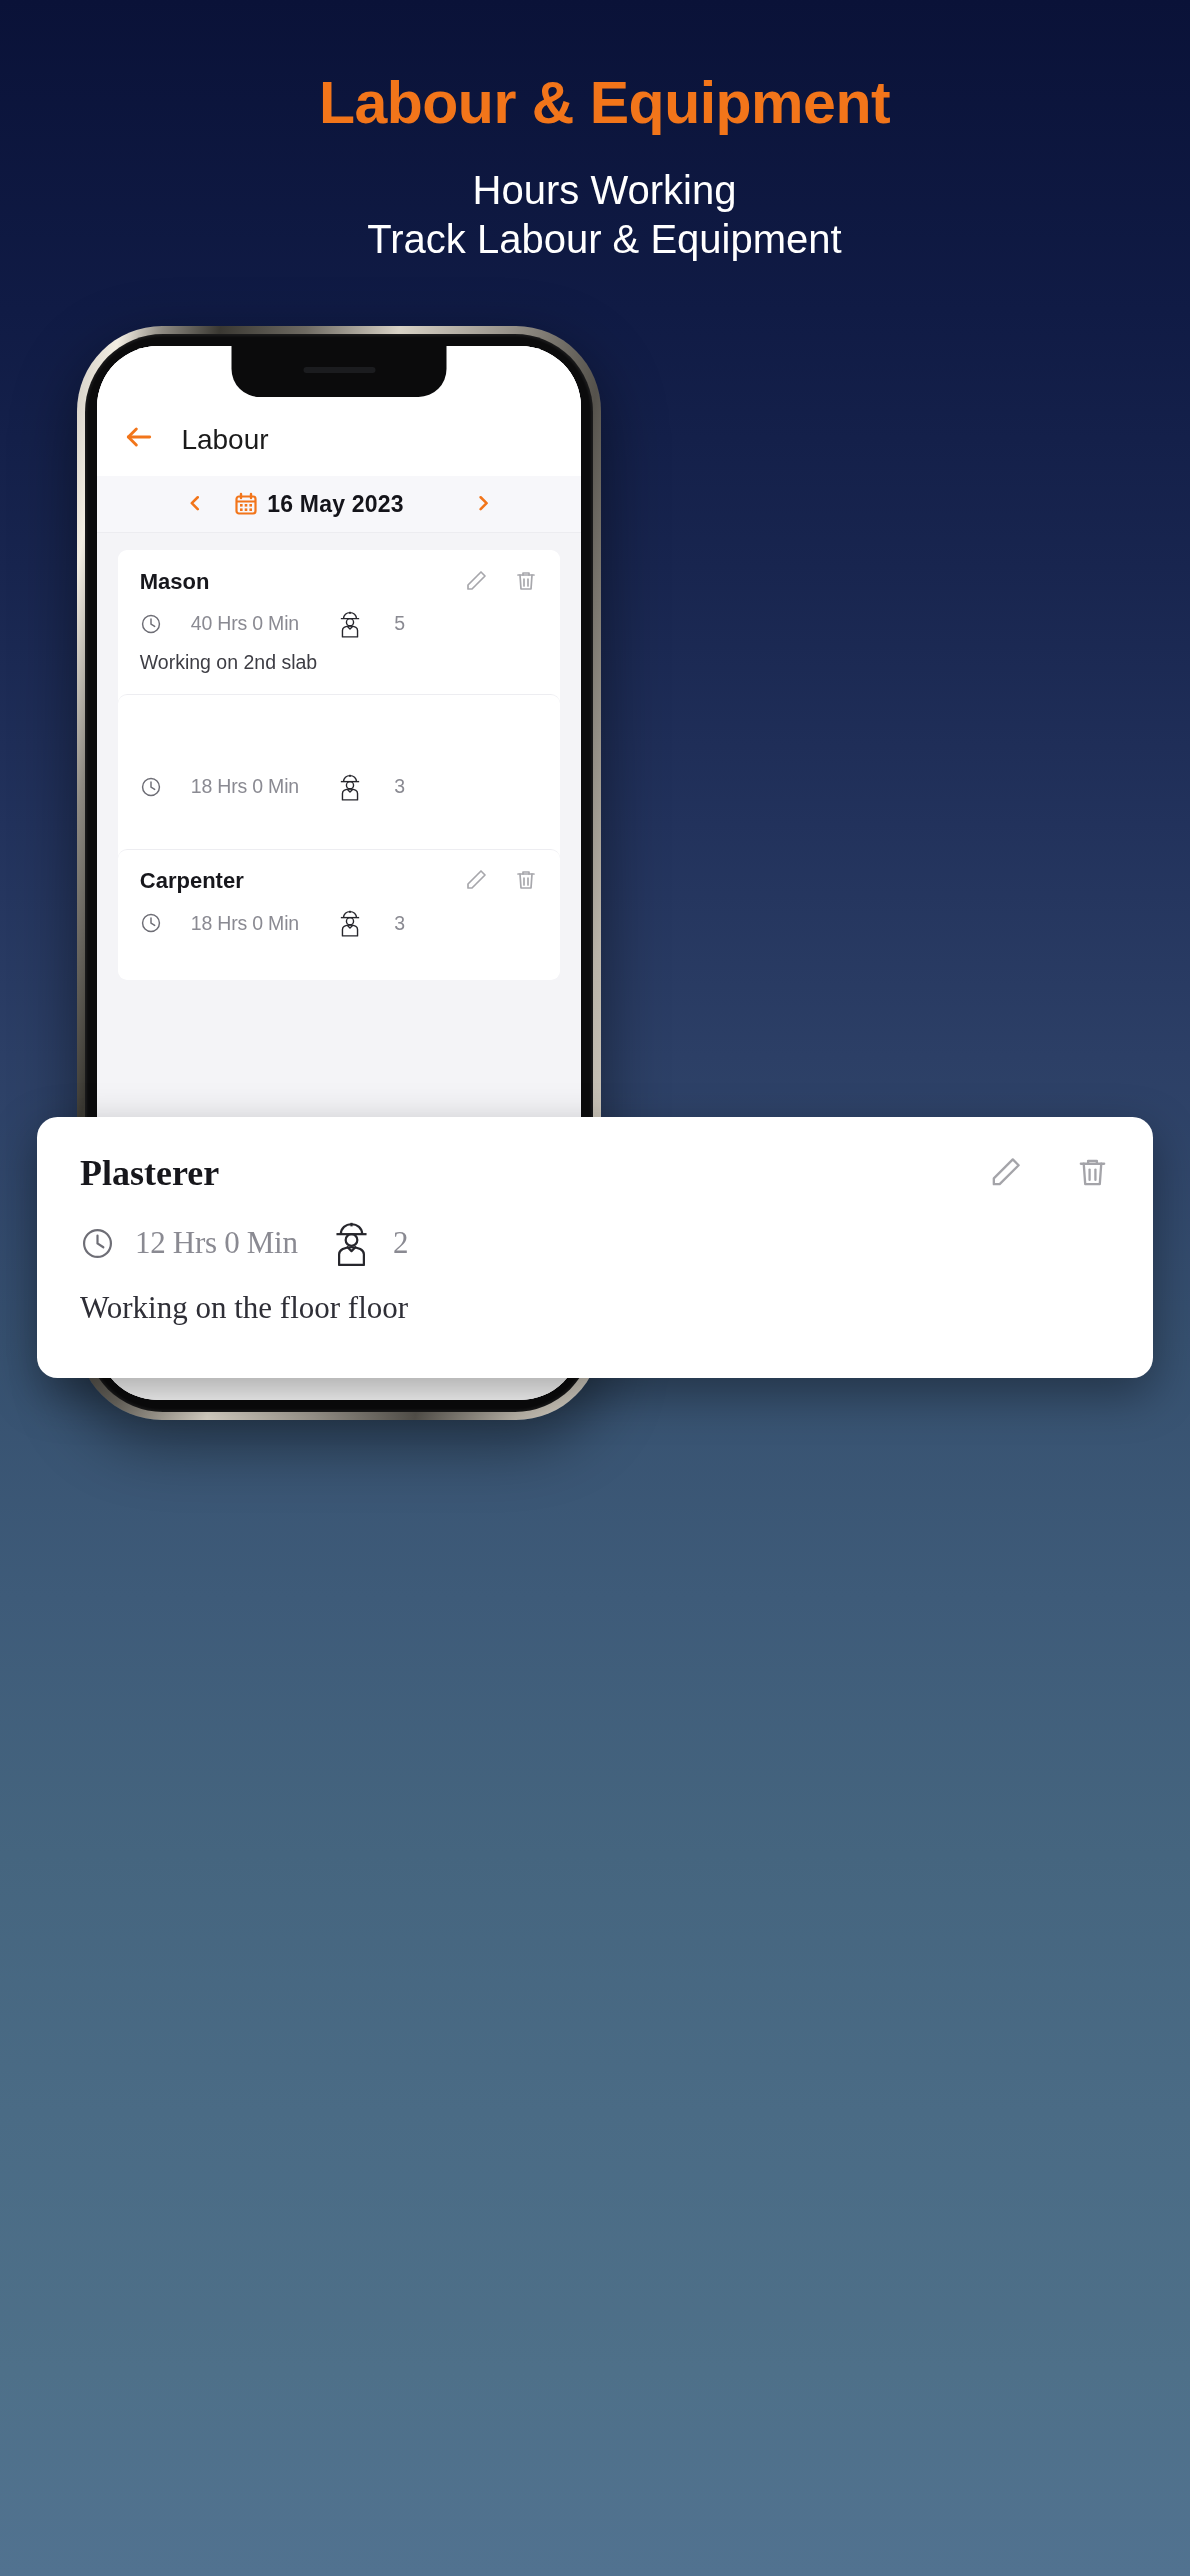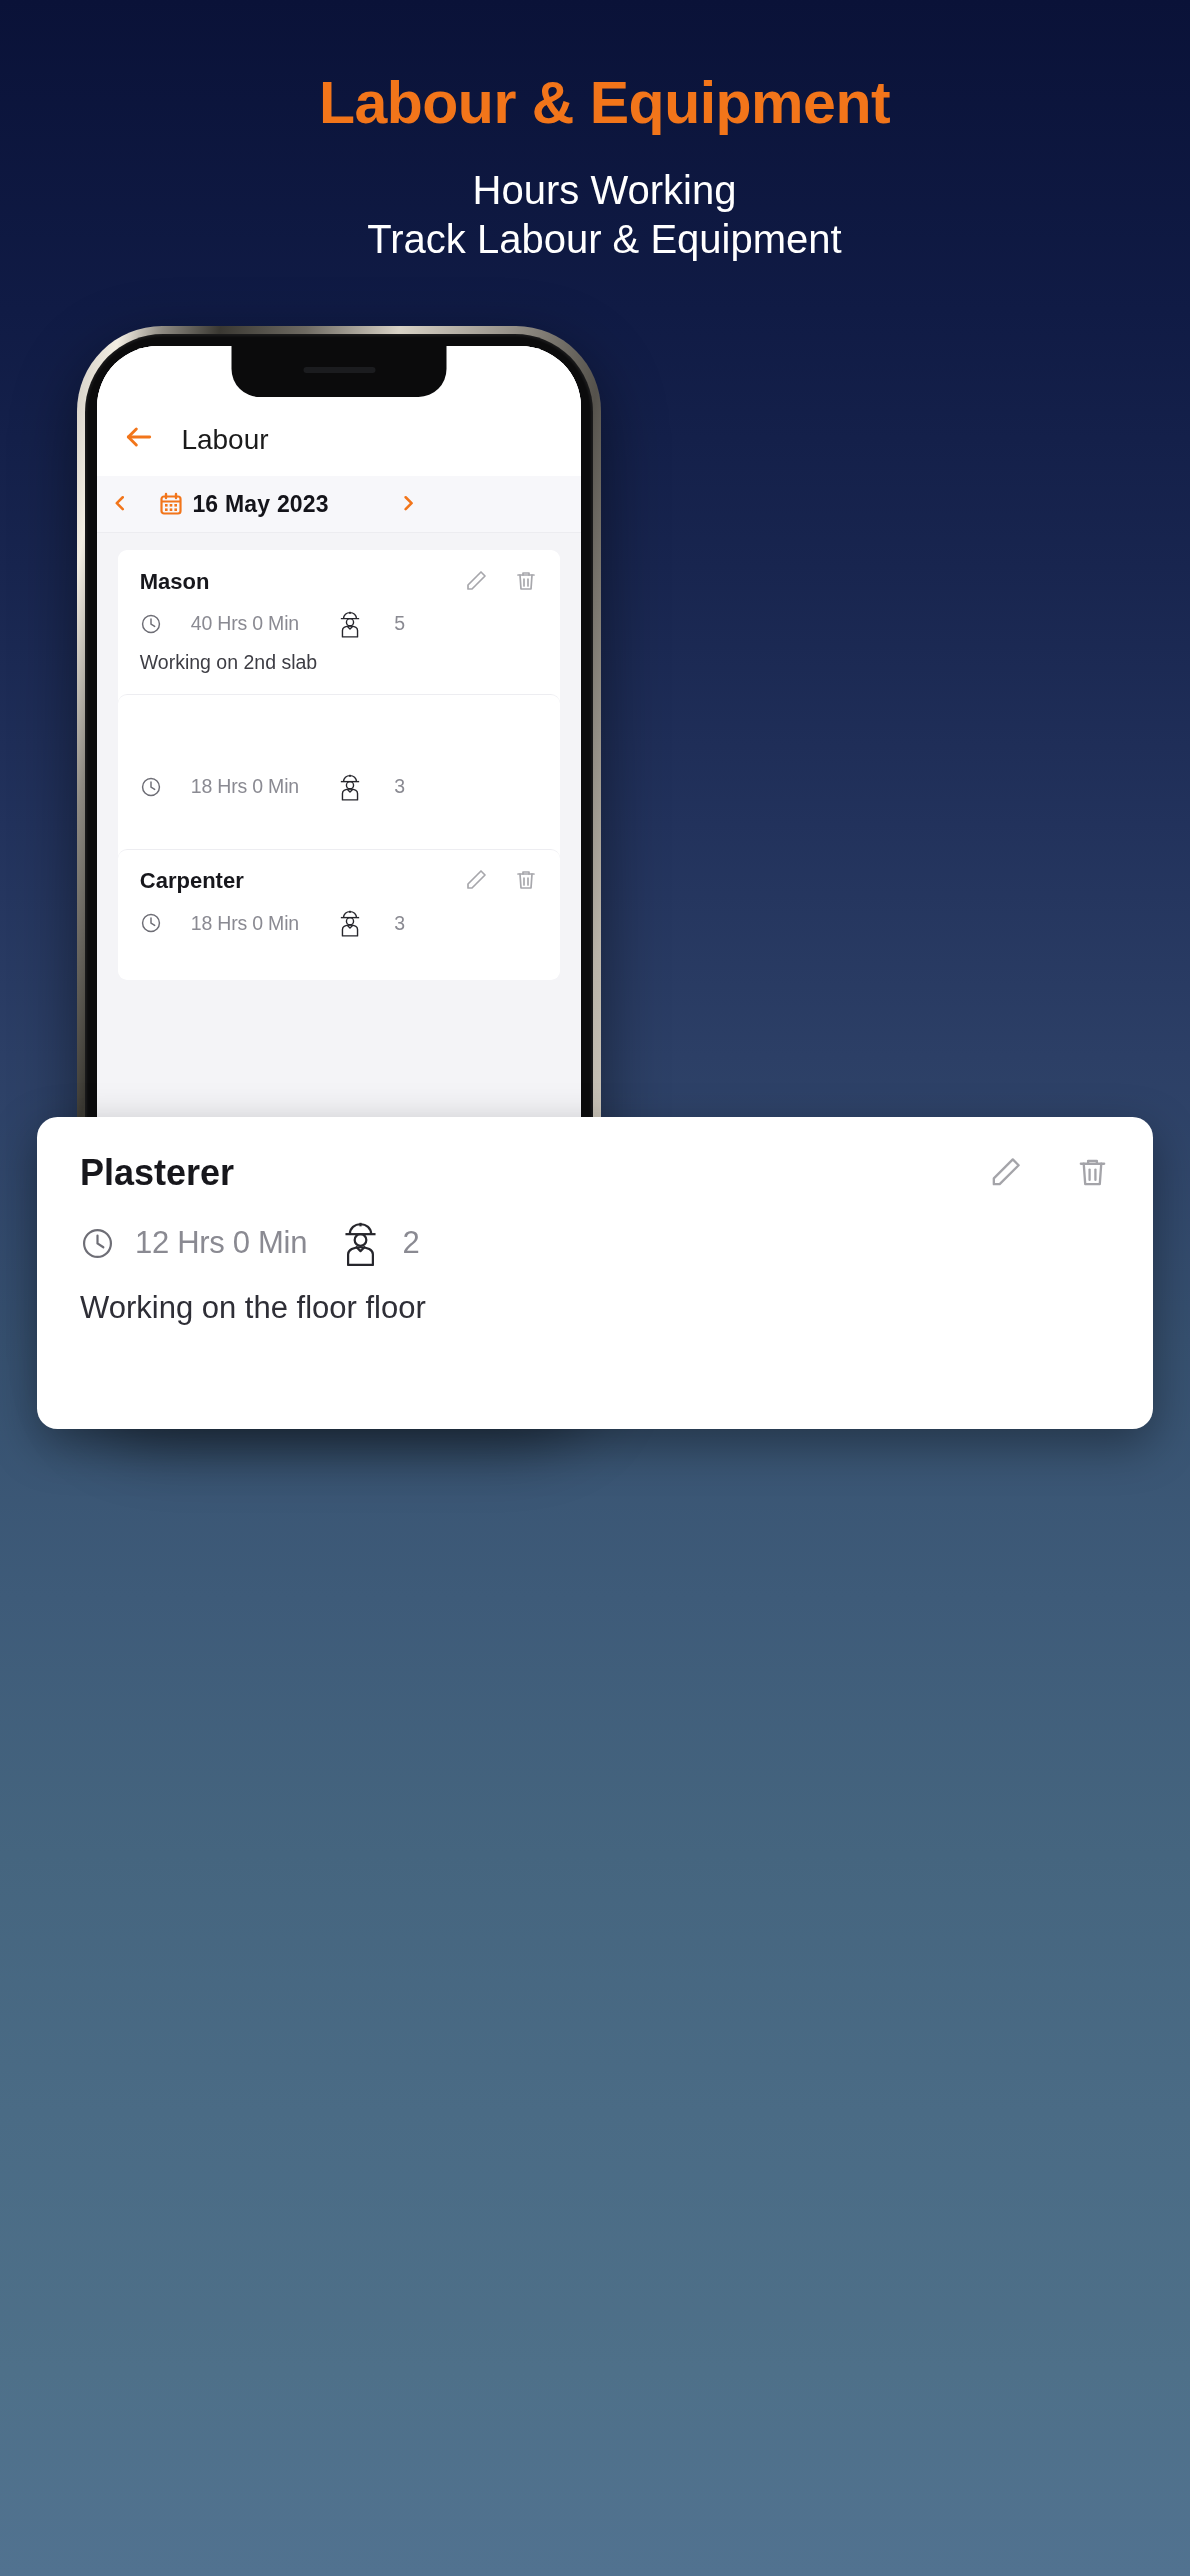--- a/index.html
+++ b/index.html
@@ -87,21 +87,21 @@
     flex:none;
     box-shadow:0 0.9px 0 rgba(0,0,0,0.06);
   }
   .back-arrow{ width:32px; height:32px; flex:none; margin-bottom:2.8px; }
   .appbar-title{
     font-size:28px; color:#1b1b1b; margin-left:26px; font-weight:400;
   }
 
   .datebar{
     height:57px; background:#f7f7fa;
-    display:flex; align-items:center; justify-content:flex-start;
+    display:flex; align-items:center; justify-content:center;
     gap:0; flex:none;
     border-bottom:0.9px solid #ececf0;
   }
   .date-chev{ width:45px; text-align:center; color:#F2751A;
     font-size:26px; line-height:1; font-weight:bold; }
   .cal-icon{ width:24px; height:24px; margin:0 9.3px 0 16.7px; }
   .date-text{ font-size:23px; font-weight:bold; color:#14141a; letter-spacing:0.2px; }
   .date-chev.right{ margin-left:57px; }
 
   .list{
@@ -155,25 +155,26 @@
     flex:1; display:flex; flex-direction:column;
     align-items:center; gap:8.3px;
   }
   .navicon{ width:35px; height:35px; display:block; }
   .navlabel{ font-size:19.5px; color:#17171c; }
   .navitem.active .navlabel{ color:#F2751A; }
 
   
   .highlight-card{
     position:absolute; left:37px; top:1117px;
-    width:1116px; height:312px;
+    width:1116px; height:261px;
     background:#ffffff; border-radius:20.4px;
     box-shadow:0 16.7px 46px rgba(0,0,0,0.35);
     padding:35px 43px 0 43px;
     z-index:50;
+    font-family:Liberation Serif, serif;
   }
   .hc-head{ display:flex; align-items:center; justify-content:space-between; }
   .hc-title{ font-size:36px; font-weight:bold; color:#17171c; }
   .hc-actions{ display:flex; align-items:center; gap:52px; }
   .hc-icon{ width:35px; height:39px; opacity:0.62; }
   .hc-meta{ display:flex; align-items:center; margin-top:26px; }
   .hc-clock{ width:35px; height:35px; flex:none; }
   .hc-hours{ font-size:31px; color:#8a8a92; margin-left:20px; letter-spacing:-0.3px; }
   .hc-worker{ width:43px; height:46px; margin-left:32px; flex:none; }
   .hc-count{ font-size:31px; color:#8a8a92; margin-left:20.4px; }

